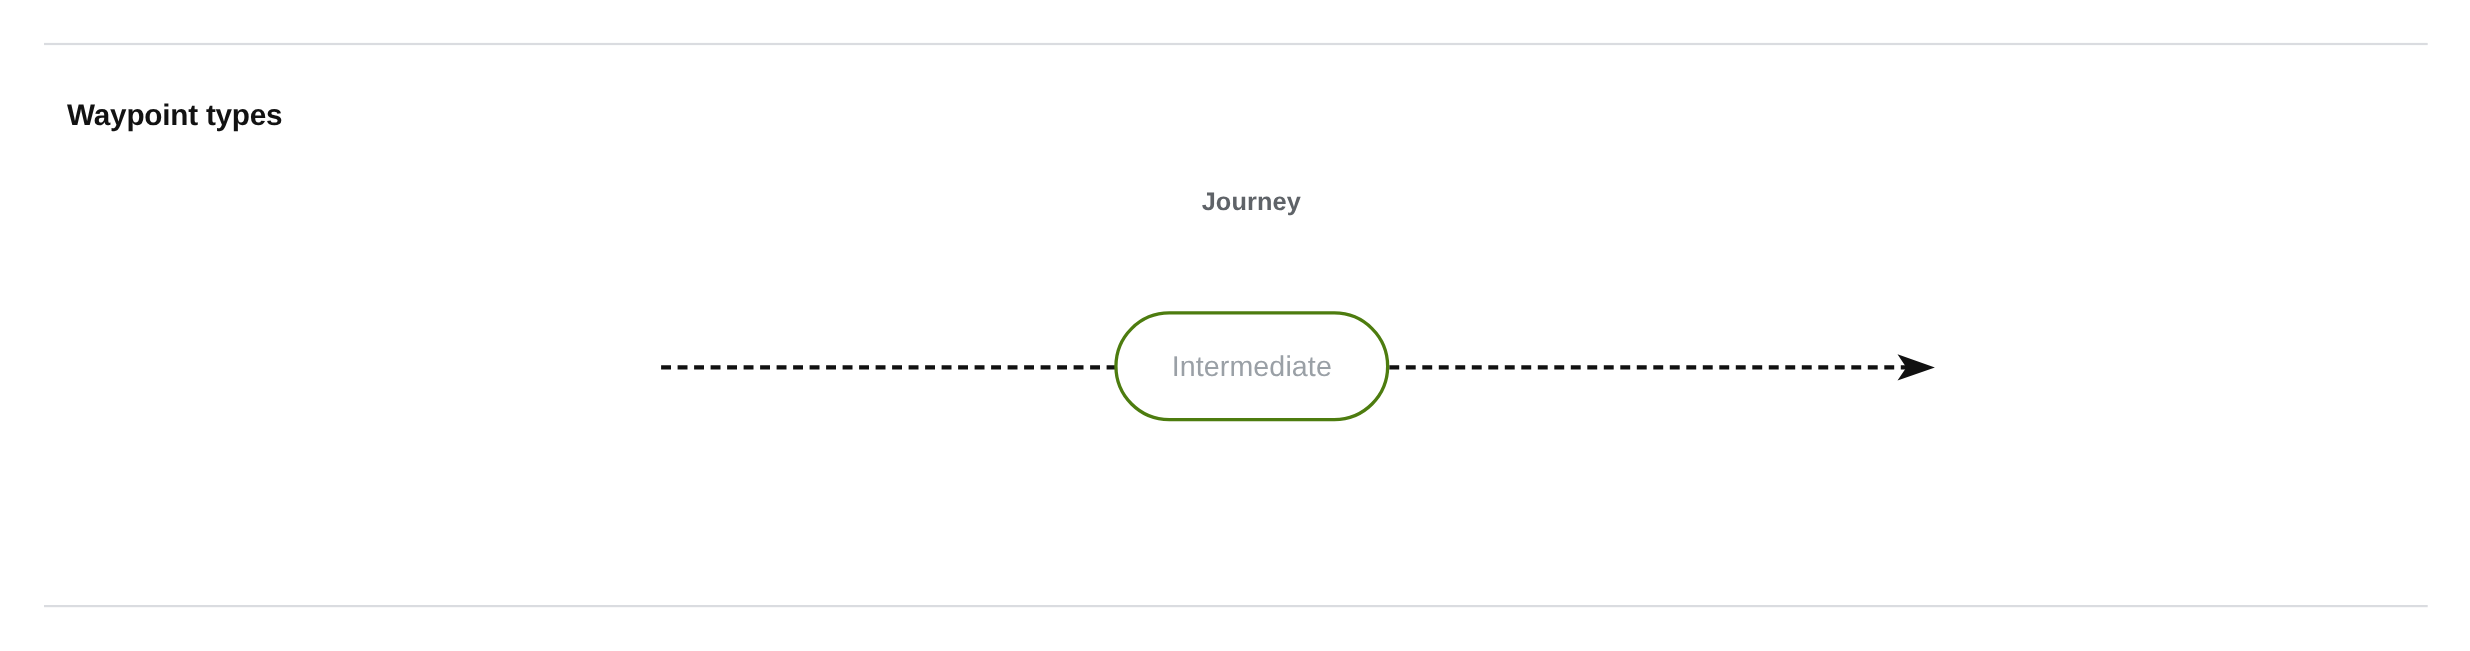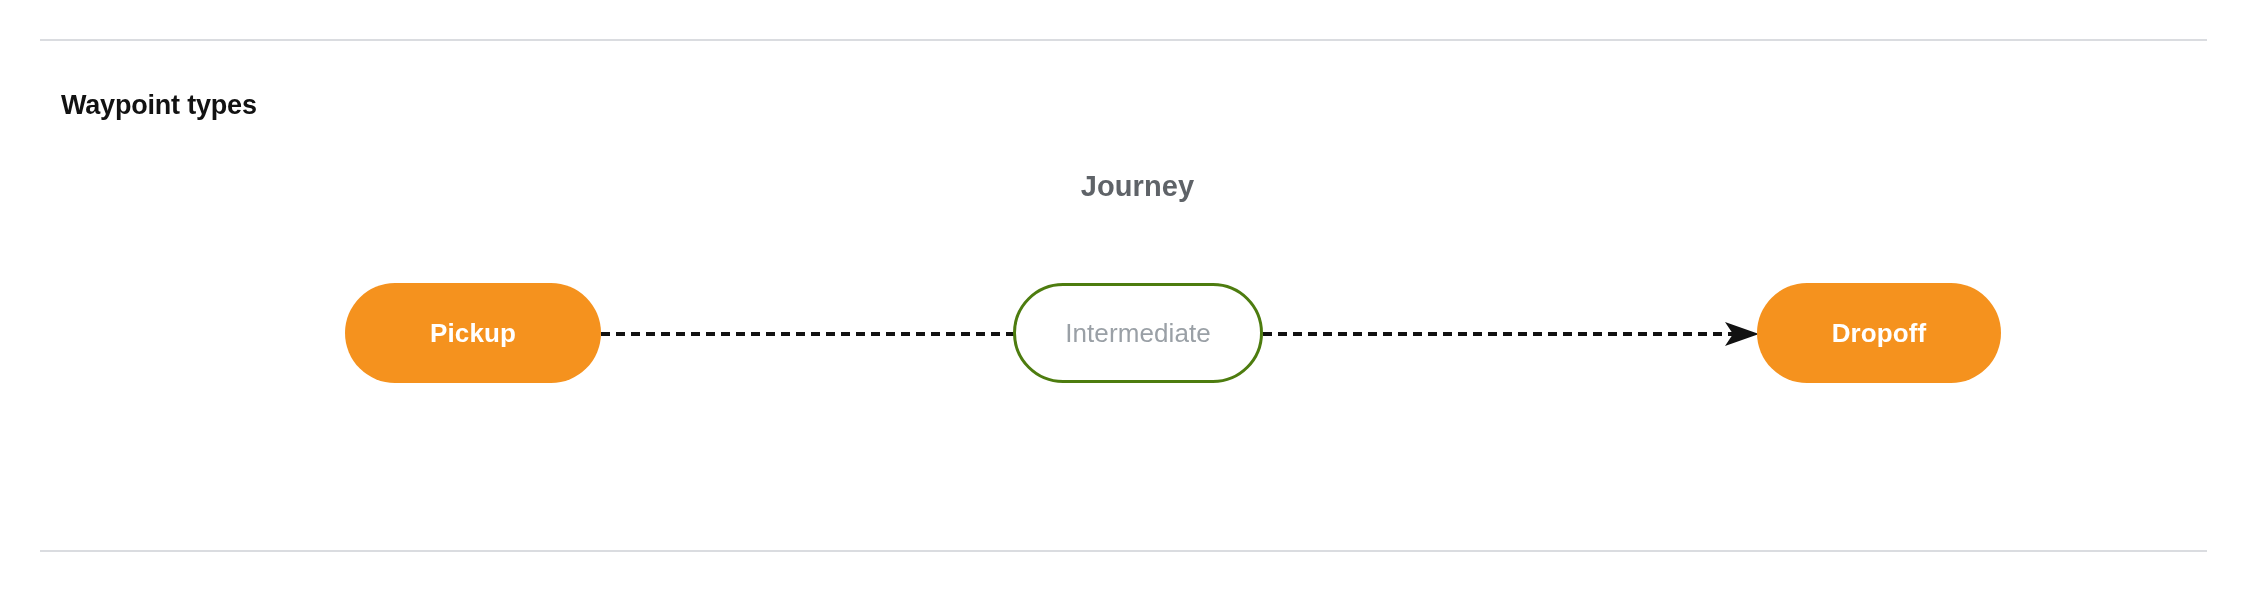--- a/index.html
+++ b/index.html
@@ -52,21 +52,21 @@
     width: 2245px;
     height: 592px;
   }
 
   .group-label {
     position: absolute;
     top: 170px;
     left: 0;
     width: 2245px;
     text-align: center;
-    font-size: 29px;
+    font-size: 23px;
     font-weight: 700;
     color: #5f6368;
     letter-spacing: 0.1px;
   }
   
   .group-label .gl-inner {
     position: relative;
     left: 15px;
   }
 
@@ -144,29 +144,23 @@
       </svg>
     </div>
 
     <div class="edge edge-2">
       <svg width="496" height="32" viewBox="0 0 496 32" xmlns="http://www.w3.org/2000/svg">
         <line x1="0" y1="16" x2="474" y2="16" stroke="#111111" stroke-width="4" stroke-dasharray="9 6" stroke-linecap="butt"></line>
         <polygon points="496,16 462,4 470,16 462,28" fill="#111111"></polygon>
       </svg>
     </div>
 
-    <div class="node pickup">
-      <span>Pickup</span>
-    </div>
 
     <div class="node intermediate">
       <span>Intermediate</span>
     </div>
 
-    <div class="node dropoff">
-      <span>Dropoff</span>
-    </div>
 
   </div>
 
   <div class="divider bottom"></div>
 
 </div>
 
 </body></html>

